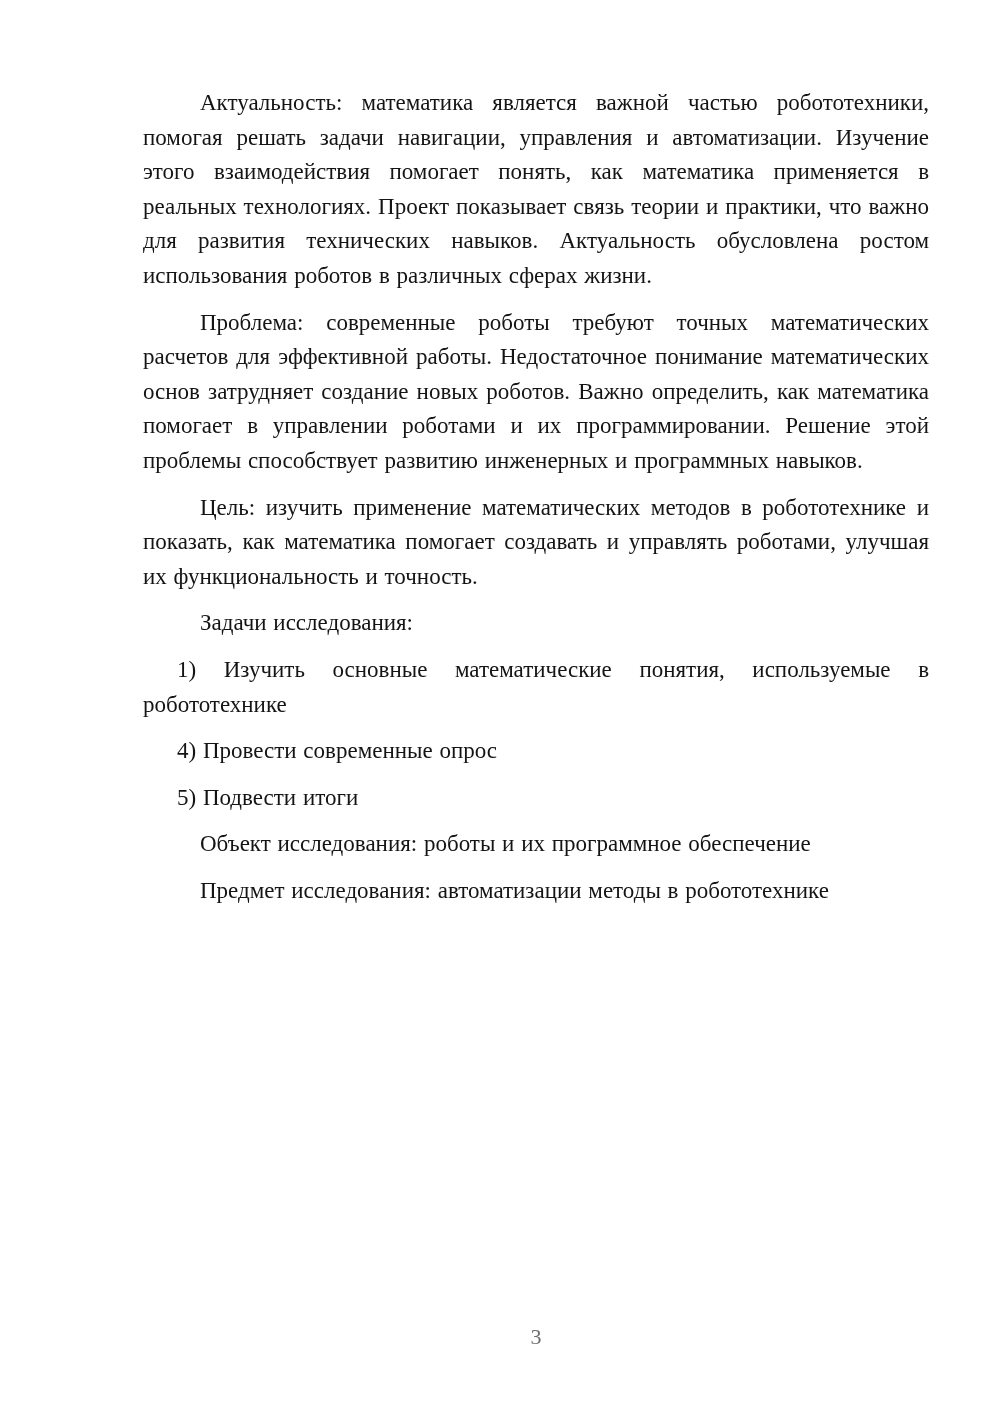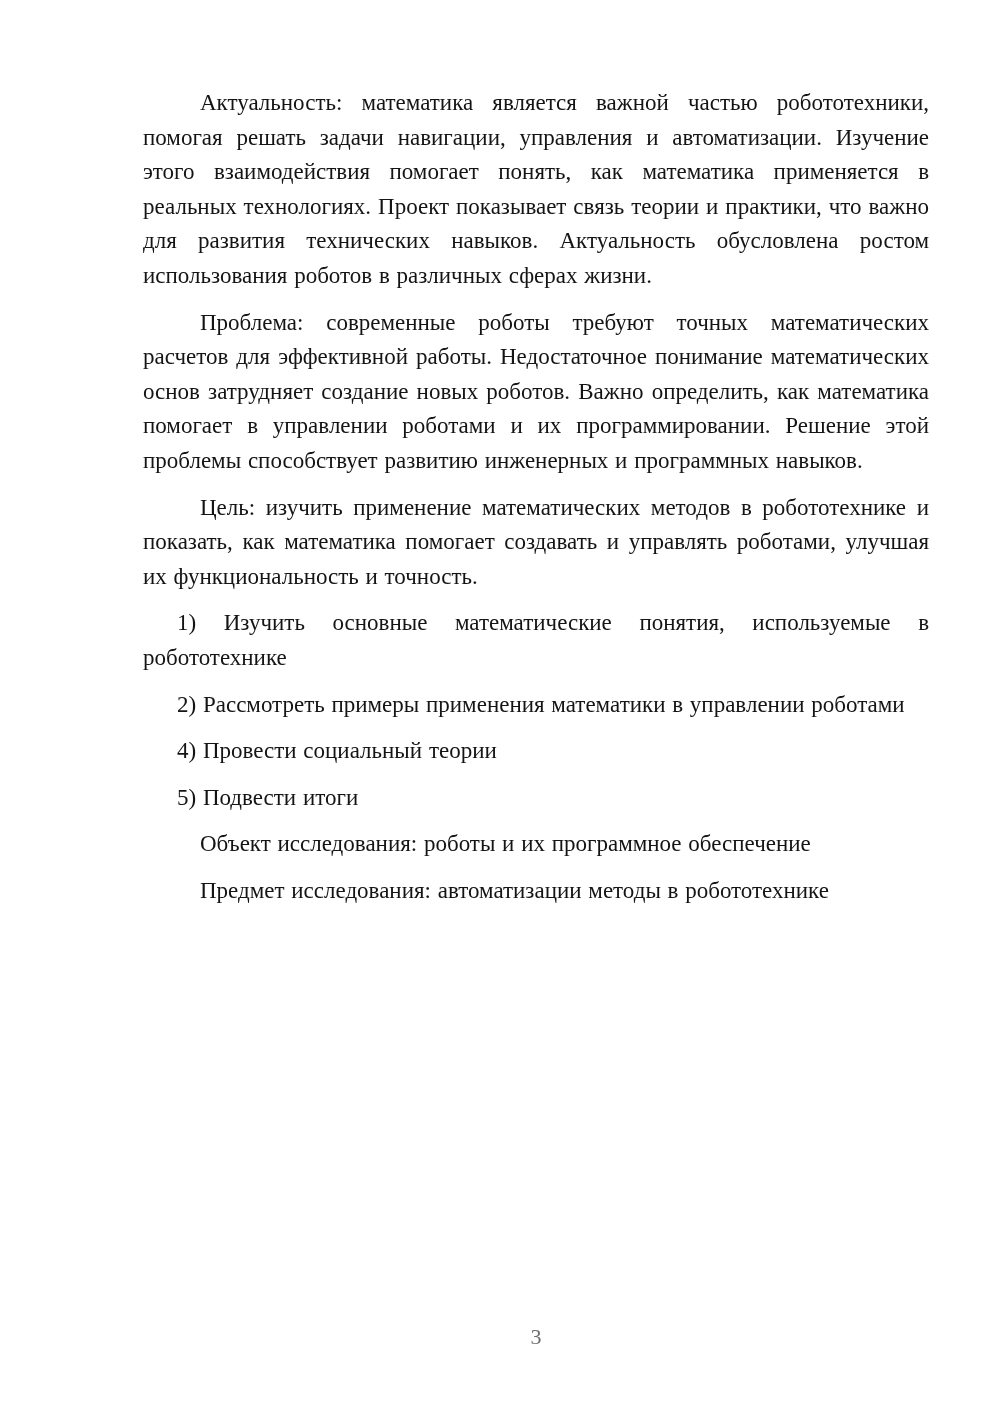--- a/index.html
+++ b/index.html
@@ -60,27 +60,27 @@
 
 <div class="page">
 
 
   <p class="para para-indent">Актуальность: математика является важной частью робототехники, помогая решать задачи навигации, управления и автоматизации. Изучение этого взаимодействия помогает понять, как математика применяется в реальных технологиях. Проект показывает связь теории и практики, что важно для развития технических навыков. Актуальность обусловлена ростом использования роботов в различных сферах жизни.</p>
 
   <p class="para para-indent">Проблема: современные роботы требуют точных математических расчетов для эффективной работы. Недостаточное понимание математических основ затрудняет создание новых роботов. Важно определить, как математика помогает в управлении роботами и их программировании. Решение этой проблемы способствует развитию инженерных и программных навыков.</p>
 
   <p class="para para-indent">Цель: изучить применение математических методов в робототехнике и показать, как математика помогает создавать и управлять роботами, улучшая их функциональность и точность.</p>
 
+  <p class="para para-indent">Задачи исследования:</p>
 
   <p class="para task-item"><span>1)</span> <span>Изучить основные математические понятия, используемые в робототехнике</span></p>
 
-  <p class="para task-item"><span>2)</span> <span>Рассмотреть примеры применения математики в управлении роботами</span></p>
 
 
-  <p class="para task-item"><span>4)</span> <span>Провести социальный теории</span></p>
+  <p class="para task-item"><span>4)</span> <span>Провести современные опрос</span></p>
 
   <p class="para task-item"><span>5)</span> <span>Подвести итоги</span></p>
 
   <p class="para para-indent">Объект исследования: роботы и их программное обеспечение</p>
 
   <p class="para para-indent">Предмет исследования: автоматизации методы в робототехнике</p>
 
 
   <div class="page-number">3</div>
 

